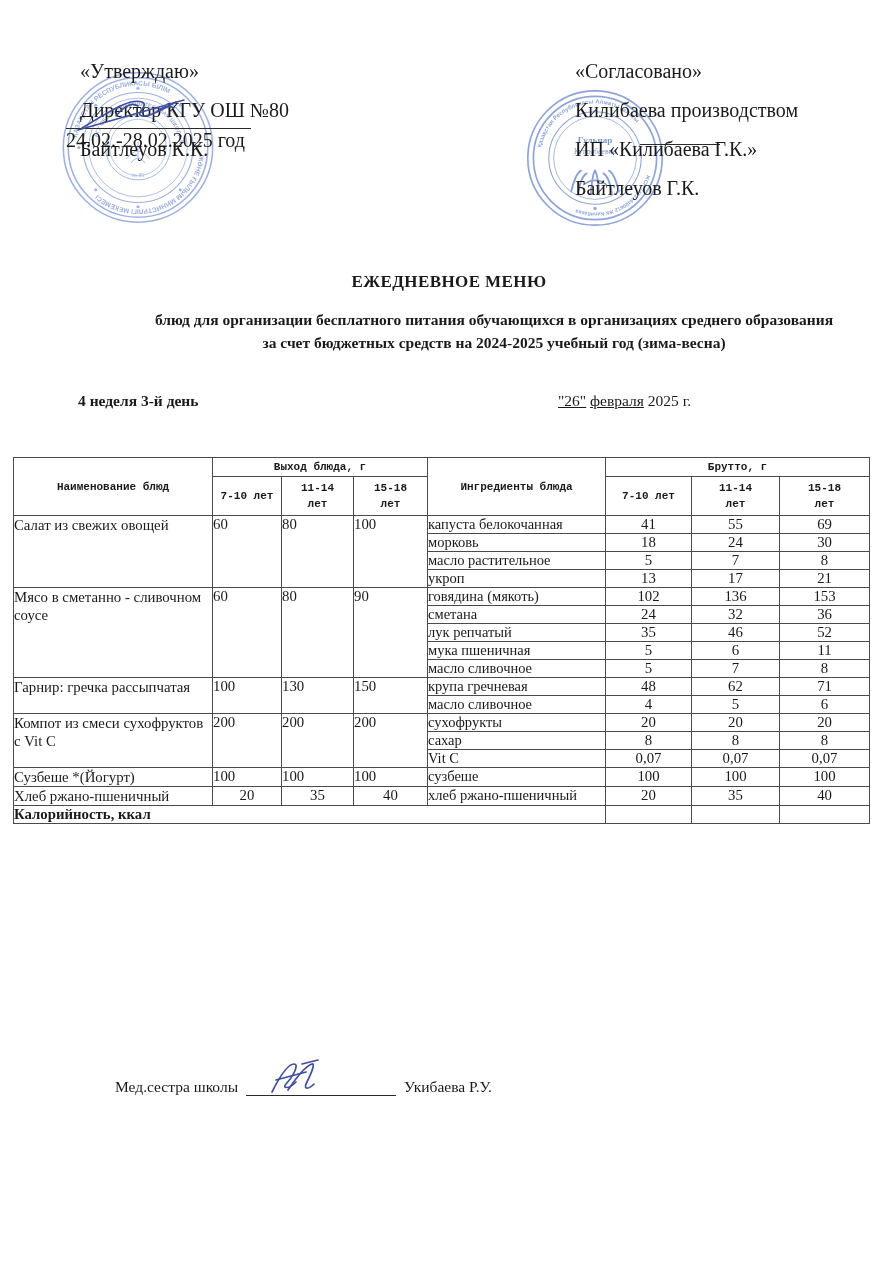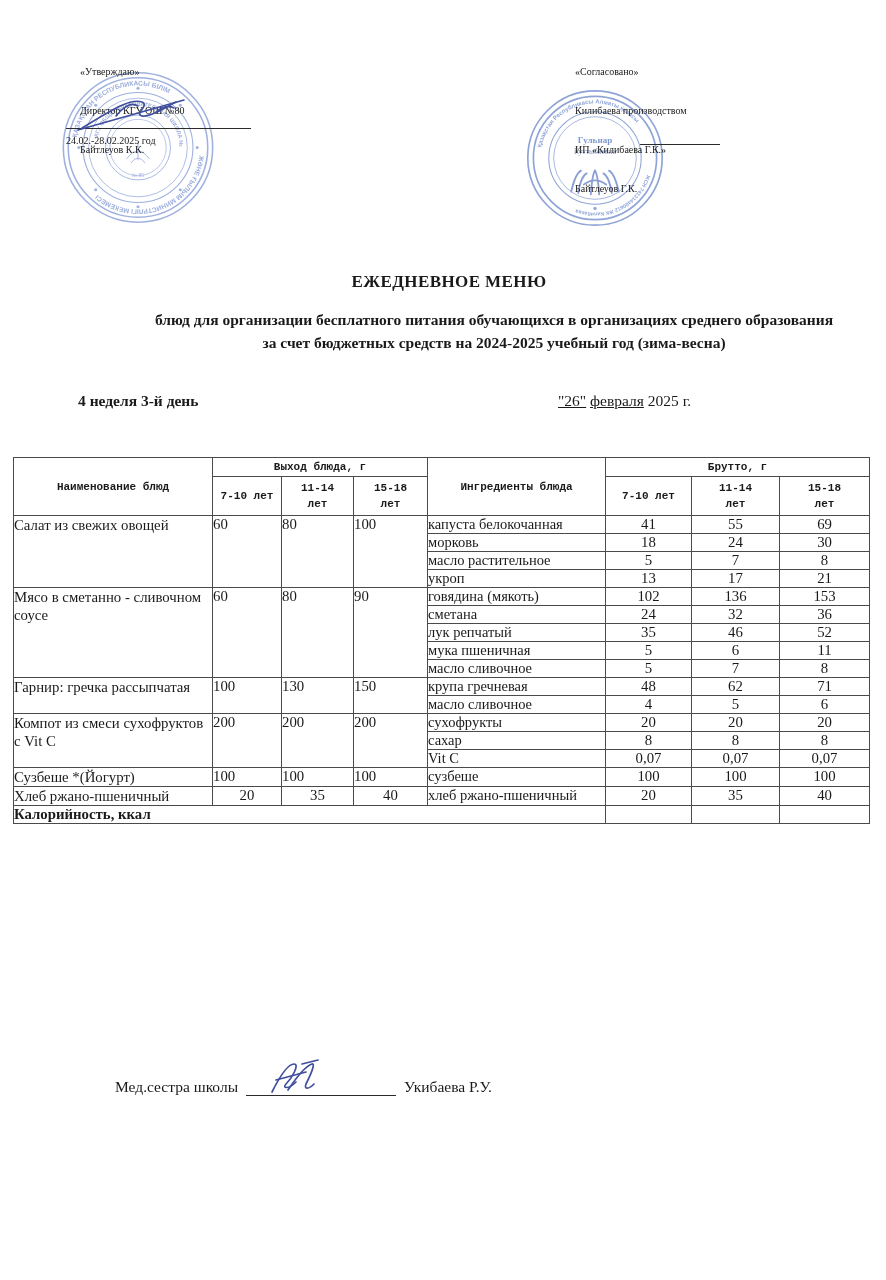--- a/index.html
+++ b/index.html
@@ -22,21 +22,21 @@
     position: absolute;
     border-radius: 50%;
     pointer-events: none;
     opacity: 0.88;
   }
   .stamp svg { display: block; }
 
   
   .approval {
     position: absolute;
-    font-size: 10px;
+    font-size: 20px;
     line-height: 19.5px;
     white-space: pre-line;
     z-index: 3;
   }
   .approval-left  { left: 80px;  top: 42px; }
   .approval-right { left: 575px; top: 42px; }
 
   .sig-line {
     position: absolute;
     border-bottom: 1px solid #2b2b2b;

